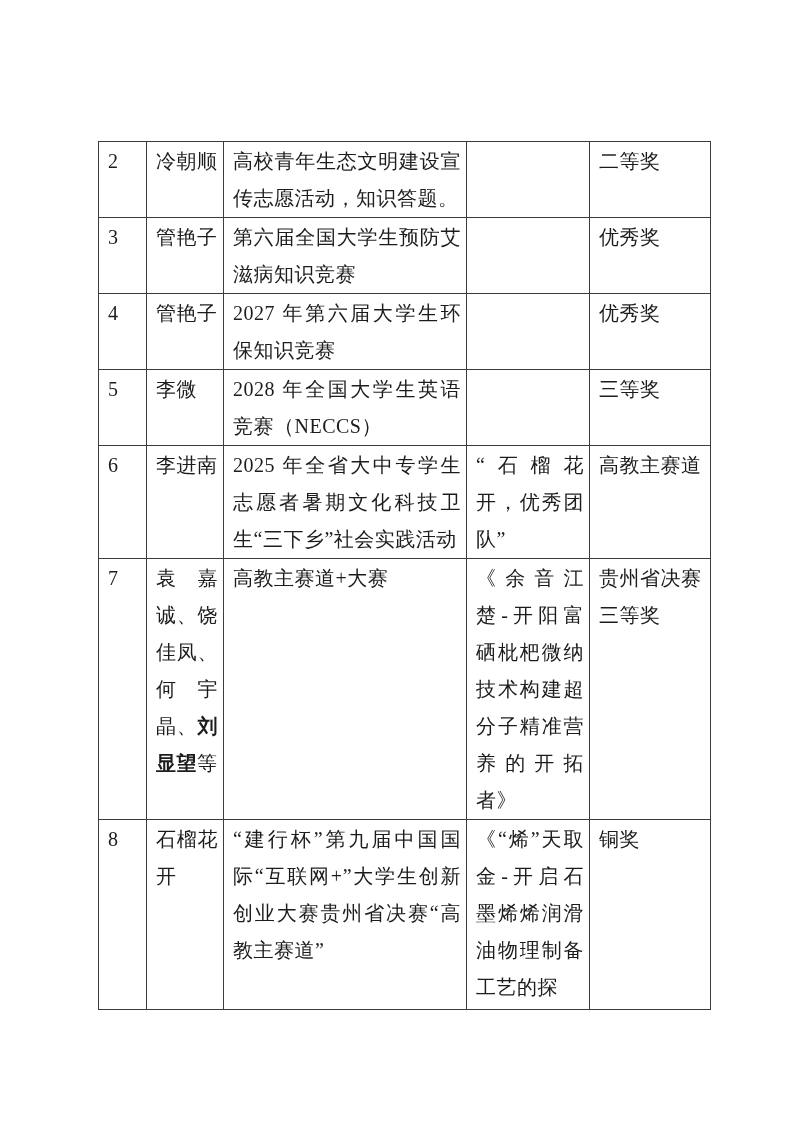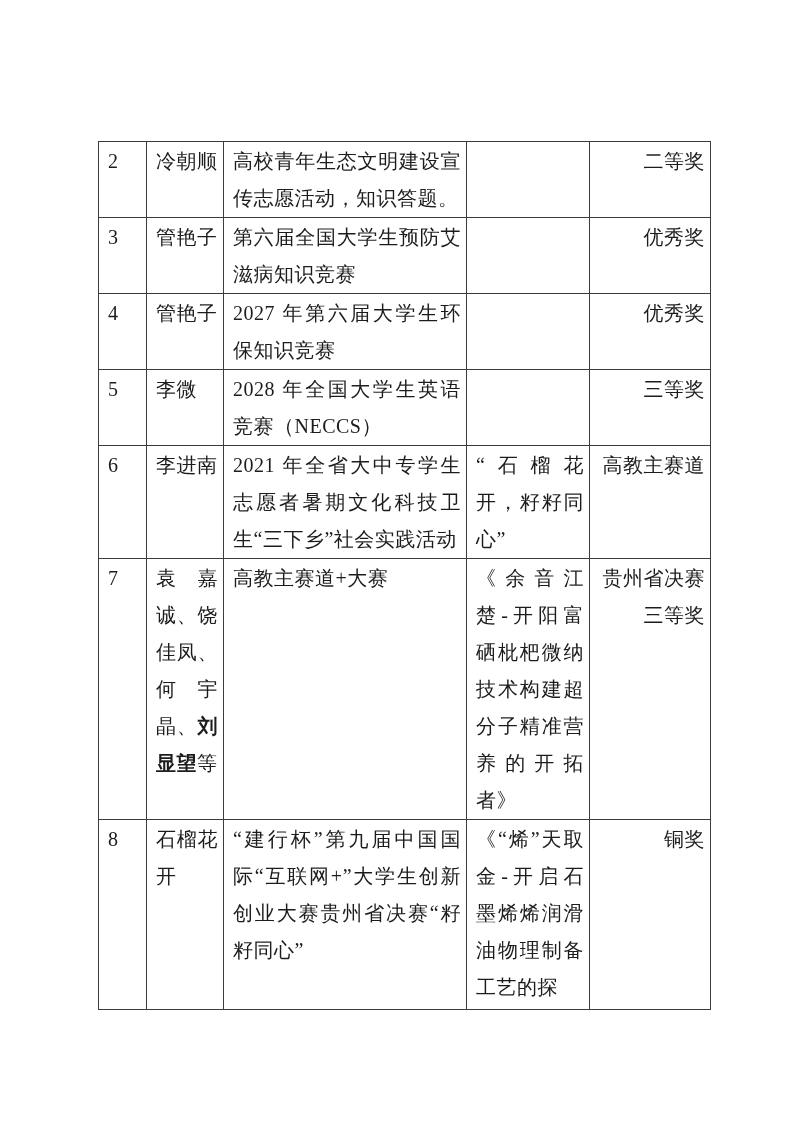--- a/index.html
+++ b/index.html
@@ -43,21 +43,21 @@
   td.cell-num {
     padding-left: 11px;
     font-size: 19px;
   }
   td.cell-name,
   td.cell-comp,
   td.cell-proj {
     text-align: justify;
     text-justify: inter-character;
   }
-  td.cell-award { text-align: right; }
+  td.cell-award { text-align: left; }
   .name-bold { font-weight: bold; }
 
   
   tr.r0 td { height: 72px; }
   tr.r1 td { height: 73px; }
   tr.r2 td { height: 73px; }
   tr.r3 td { height: 73px; }
   tr.r4 td { height: 110px; }
   tr.r5 td { height: 224px; }
   tr.r6 td { height: 188px; }
@@ -99,33 +99,33 @@
         <tr class="r3">
     <td class="cell-num">5</td>
     <td class="cell-name"><span>李微</span><span class="name-bold"></span><span></span></td>
     <td class="cell-comp">2028 年全国大学生英语竞赛（NECCS）</td>
     <td class="cell-proj"></td>
     <td class="cell-award">三等奖</td>
   </tr>
         <tr class="r4">
     <td class="cell-num">6</td>
     <td class="cell-name"><span>李进南</span><span class="name-bold"></span><span></span></td>
-    <td class="cell-comp">2021 年全省大中专学生志愿者暑期文化科技卫生“三下乡”社会实践活动</td>
-    <td class="cell-proj">“石榴花开，籽籽同心”</td>
+    <td class="cell-comp">2025 年全省大中专学生志愿者暑期文化科技卫生“三下乡”社会实践活动</td>
+    <td class="cell-proj">“石榴花开，优秀团队”</td>
     <td class="cell-award">高教主赛道</td>
   </tr>
         <tr class="r5">
     <td class="cell-num">7</td>
     <td class="cell-name"><span>袁嘉诚、饶佳凤、何宇晶、</span><span class="name-bold">刘显望</span><span>等</span></td>
     <td class="cell-comp">高教主赛道+大赛</td>
     <td class="cell-proj">《余音江楚-开阳富硒枇杷微纳技术构建超分子精准营养的开拓者》</td>
     <td class="cell-award">贵州省决赛三等奖</td>
   </tr>
         <tr class="r6">
     <td class="cell-num">8</td>
     <td class="cell-name"><span>石榴花开</span><span class="name-bold"></span><span></span></td>
-    <td class="cell-comp">“建行杯”第九届中国国际“互联网+”大学生创新创业大赛贵州省决赛“籽籽同心”</td>
+    <td class="cell-comp">“建行杯”第九届中国国际“互联网+”大学生创新创业大赛贵州省决赛“高教主赛道”</td>
     <td class="cell-proj">《“烯”天取金-开启石墨烯烯润滑油物理制备工艺的探</td>
     <td class="cell-award">铜奖</td>
   </tr>
       </tbody>
   </table>
 </div>
 
 </body></html>

